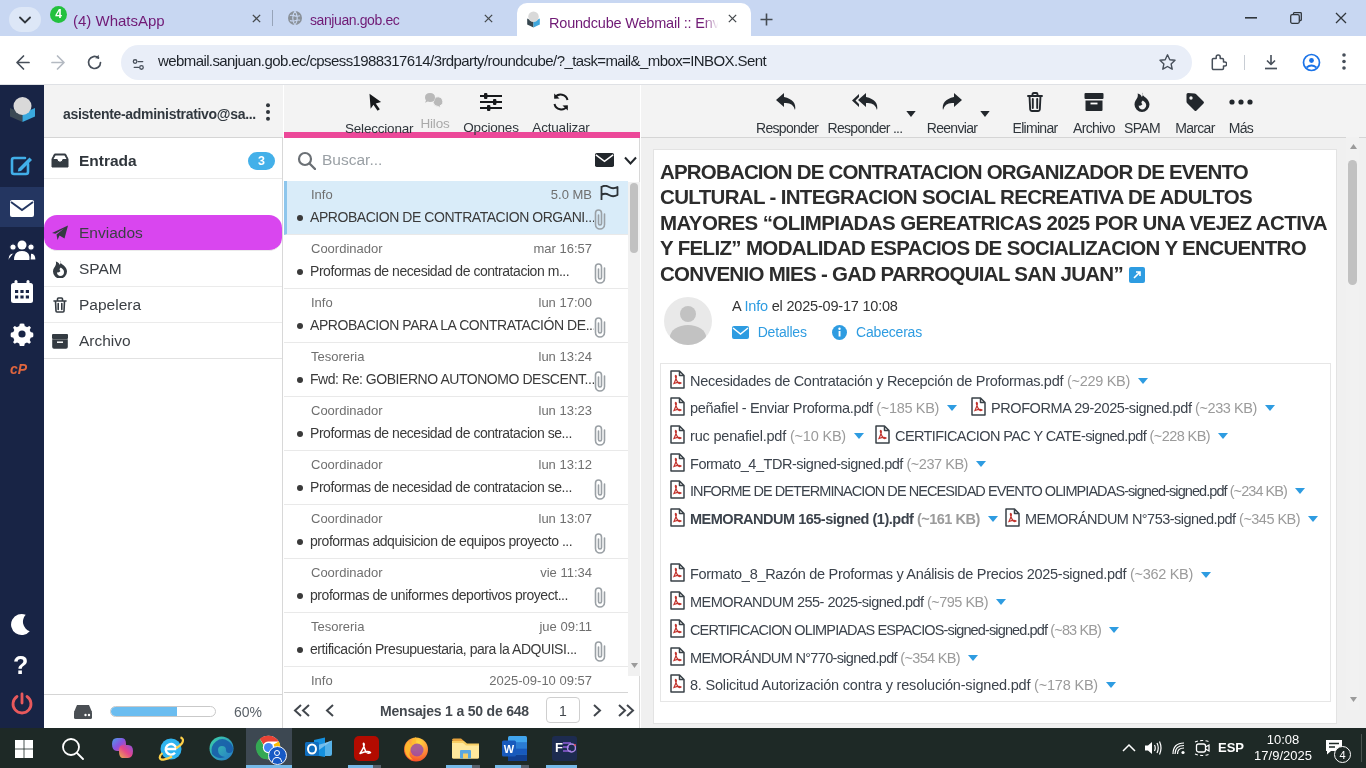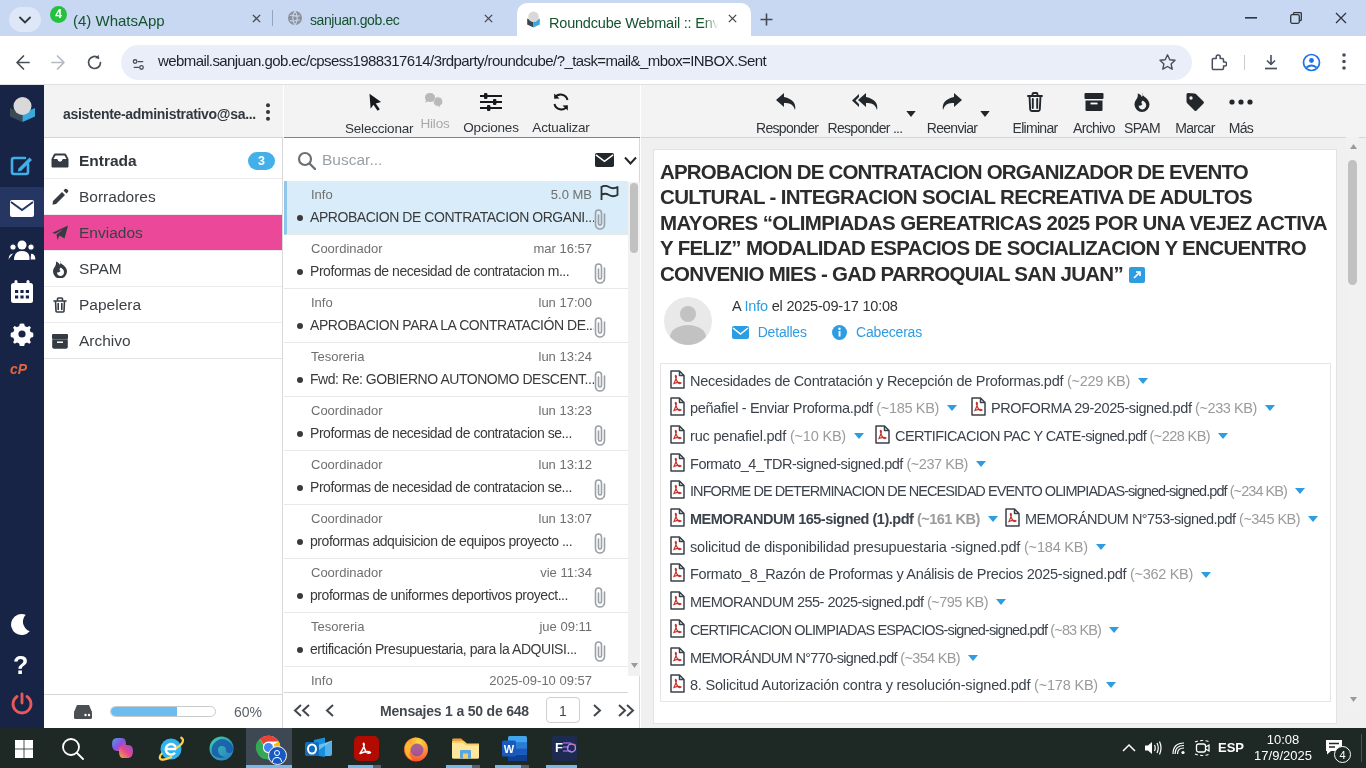--- a/index.html
+++ b/index.html
@@ -2,41 +2,41 @@
 <html><head>
 <meta charset="utf-8">
 <style>
 * { margin:0; padding:0; box-sizing:border-box; }
 html,body { width:1366px; height:768px; overflow:hidden; font-family:"Liberation Sans", sans-serif; }
 
 #tabstrip { position:absolute; left:0; top:0; width:1366px; height:36px; background:#c8d7f2; }
 #toolbar { position:absolute; left:0; top:36px; width:1366px; height:49px; background:#ffffff; border-bottom:1px solid #dfe1e5; }
 .tab { position:absolute; top:0; height:36px; font-size:15px; color:#1f2328; }
 #activetab { position:absolute; left:517px; top:3px; width:234px; height:33px; background:#fff; border-radius:10px 10px 0 0; }
-.tabtxt { position:absolute; top:12px; font-size:15px; white-space:nowrap; overflow:hidden; color:#14532d; }
+.tabtxt { position:absolute; top:12px; font-size:15px; white-space:nowrap; overflow:hidden; color:#701a75; }
 .tclose { position:absolute; top:13px; width:11px; height:11px; color:#45494d; font-size:13px; line-height:11px; }
 #urlpill { position:absolute; left:121px; top:9px; width:1071px; height:35px; background:#e9eef8; border-radius:17.5px; }
 #url { position:absolute; left:158px; top:16px; width:1010px; font-size:15px; color:#1d2229; letter-spacing:-0.5px; white-space:nowrap; overflow:hidden; }
 .cicon { position:absolute; color:#474f5a; }
 
 #page { position:absolute; left:0; top:85px; width:1366px; height:643px; background:#fff; overflow:hidden; }
 #sidebar { position:absolute; left:0; top:0; width:44px; height:643px; background:#182445; }
 #sidetile { position:absolute; left:0; top:102px; width:44px; height:40px; background:#243661; }
 
 #folders { position:absolute; left:44px; top:0; width:239px; height:643px; background:#fff; border-right:1px solid #d8d8d8; }
 #fhead { position:absolute; left:0; top:0; width:239px; height:53px; background:#f3f3f3; border-bottom:1px solid #d5d5d5; }
 #fhead .acct { position:absolute; left:19px; top:21px; width:196px; font-size:14px; font-weight:bold; color:#31383f; letter-spacing:-0.3px; white-space:nowrap; overflow:hidden; }
 .frow { position:absolute; left:0; width:238px; height:36px; border-bottom:1px solid #ebebeb; font-size:15.5px; color:#3b3f44; }
 .frow .lbl { position:absolute; left:35px; top:9px; }
 .ficon { position:absolute; left:7px; top:9px; width:18px; height:18px; }
 #badge { position:absolute; left:204px; top:9px; width:27px; height:18px; background:#43b0e9; border-radius:9px; color:#fff; font-size:12.5px; font-weight:bold; text-align:center; line-height:18px; }
 #quota { position:absolute; left:0px; bottom:0px; width:238px; height:34px; border-top:1px solid #d5d5d5; background:#fff; }
 
 #list { position:absolute; left:284px; top:0; width:356px; height:643px; background:#fff; border-right:1px solid #d8d8d8; }
-#ltool { position:absolute; left:0; top:0; width:356px; height:53px; background:#f3f3f3; border-bottom:1px solid #ec4899; }
+#ltool { position:absolute; left:0; top:0; width:356px; height:53px; background:#f3f3f3; border-bottom:6px solid #ec4899; }
 .tbtn { position:absolute; top:7px; text-align:center; font-size:14.5px; color:#30363c; }
 .tbtn .lab { margin-top:5px; } #ctool .lab { font-size:14px; letter-spacing:-0.7px; } #ltool .lab { font-size:13.5px; letter-spacing:-0.2px; }
 .tbtn.dis { color:#a9a9a9; }
 #search { position:absolute; left:0; top:53px; width:344px; height:44px; background:#fff; border-bottom:1px solid #dcdcdc; }
 .mrow { position:absolute; left:0; width:344px; height:54px; border-bottom:1px solid #e9e9e9; }
 .mrow .frm { position:absolute; left:27px; top:6px; font-size:13px; color:#6f6f6f; }
 .mrow .dat { position:absolute; right:36px; top:6px; font-size:13px; color:#6f6f6f; }
 .mrow .sub { position:absolute; left:26px; top:28px; font-size:14px; letter-spacing:-0.45px; color:#3a3a3a; white-space:nowrap; max-width:284px; overflow:hidden; }
 .mrow .blt { position:absolute; left:13px; top:34px; width:6px; height:6px; border-radius:50%; background:#3a3a3a; }
 .mrow.sel { background:#d9ecf9; border-left:3px solid #8ec6ec; }
@@ -231,27 +231,21 @@
         </svg>
     </div>
     <div class="frow" style="top:58px;font-weight:bold;color:#2f353b;">
       <svg class="ficon" viewBox="0 0 18 18">
           <path d="M1 7 L3.5 2 H14.5 L17 7 V15 H1 Z M1 7 H6 Q6 10 9 10 Q12 10 12 7 H17" fill="#343b42" stroke="#343b42" stroke-width="1" stroke-linejoin="round"></path>
           <path d="M2.5 7 H6.5 Q7 9.5 9 9.5 Q11 9.5 11.5 7 H15.5 L13.5 3.5 H4.5 Z" fill="#fff"></path>
         </svg>
       <span class="lbl">Entrada</span>
         <div id="badge">3</div>
     </div>
-    <div class="frow" style="top:94px;">
-      <svg class="ficon" viewBox="0 0 18 18">
-          <path d="M2 13 L11 4 L14 7 L5 16 L1.5 16.7 Z M12.5 2.5 L14 1 Q15 0.2 16 1.2 L16.8 2 Q17.8 3 17 4 L15.5 5.5 Z" fill="#343b42"></path>
-        </svg>
-      <span class="lbl">Borradores</span>
-    </div>
-    <div class="frow" style="top:130px;background:#ec4899;">
+    <div class="frow" style="top:130px;background:#d946ef;border-radius:13px;">
       <svg class="ficon" viewBox="0 0 18 18">
           <path d="M1 9 L17 1.5 L13.5 14.5 L8.5 11.5 L6.5 16 L5.5 10.5 L13 4.5 L4.5 9.8 Z" fill="#343b42"></path>
         </svg>
       <span class="lbl">Enviados</span>
     </div>
     <div class="frow" style="top:166px;">
       <svg class="ficon" viewBox="0 0 18 18">
           <path d="M9 0.5 C9 3 11 4 12.8 5.6 C15 7.6 16 9.6 16 11.6 A7 7 0 0 1 2 11.6 C2 8.6 3.8 7.3 4.6 5.3 C5.1 4.1 5.2 3 4.8 1.6 C7 2 8 3.2 8.6 4.8 Q10.5 3 9 0.5 Z M9 16 A4 4 0 0 0 13 12 C13 10 11.5 8.8 9.8 7.6 Q7.5 9.5 9.5 11 Q8 13 6 12.2 A4 4 0 0 0 9 16 Z" fill="#343b42"></path>
         </svg>
       <span class="lbl">SPAM</span>
@@ -564,24 +558,20 @@
               <path d="M4 13.5 Q7.5 6 6 5.5 Q4.5 5 6.5 10 Q8.5 15 11 13 Q9 11.5 4 13.5 Z" stroke="#c2342e" stroke-width="1.2" fill="none"></path>
             </svg><span class="txt" id="att4_0" style="letter-spacing: -0.934864px;">INFORME DE DETERMINACION DE NECESIDAD EVENTO OLIMPIADAS-signed-signed.pdf <span class="sz">(~234 KB)</span></span><span class="caret"></span></div>
           <div class="att" style="top:144px;left:9px;font-weight:bold;"><svg class="pdfi" width="15" height="19" viewBox="0 0 15 19">
               <path d="M1 1 H9.5 L14 5.5 V18 H1 Z M9.5 1 V5.5 H14" stroke="#3a4248" stroke-width="1.5" fill="none" stroke-linejoin="round"></path>
               <path d="M4 13.5 Q7.5 6 6 5.5 Q4.5 5 6.5 10 Q8.5 15 11 13 Q9 11.5 4 13.5 Z" stroke="#c2342e" stroke-width="1.2" fill="none"></path>
             </svg><span class="txt" id="att5_0" style="letter-spacing: -0.492388px;">MEMORANDUM 165-signed (1).pdf <span class="sz">(~161 KB)</span></span><span class="caret"></span></div>
           <div class="att" style="top:144px;left:344px;"><svg class="pdfi" width="15" height="19" viewBox="0 0 15 19">
               <path d="M1 1 H9.5 L14 5.5 V18 H1 Z M9.5 1 V5.5 H14" stroke="#3a4248" stroke-width="1.5" fill="none" stroke-linejoin="round"></path>
               <path d="M4 13.5 Q7.5 6 6 5.5 Q4.5 5 6.5 10 Q8.5 15 11 13 Q9 11.5 4 13.5 Z" stroke="#c2342e" stroke-width="1.2" fill="none"></path>
             </svg><span class="txt" id="att5_1" style="letter-spacing: -0.532939px;">MEMORÁNDUM N°753-signed.pdf <span class="sz">(~345 KB)</span></span><span class="caret"></span></div>
-          <div class="att" style="top:171.7px;left:9px;"><svg class="pdfi" width="15" height="19" viewBox="0 0 15 19">
-              <path d="M1 1 H9.5 L14 5.5 V18 H1 Z M9.5 1 V5.5 H14" stroke="#3a4248" stroke-width="1.5" fill="none" stroke-linejoin="round"></path>
-              <path d="M4 13.5 Q7.5 6 6 5.5 Q4.5 5 6.5 10 Q8.5 15 11 13 Q9 11.5 4 13.5 Z" stroke="#c2342e" stroke-width="1.2" fill="none"></path>
-            </svg><span class="txt" id="att6_0" style="letter-spacing: -0.186035px;">solicitud de disponibilidad presupuestaria -signed.pdf <span class="sz">(~184 KB)</span></span><span class="caret"></span></div>
           <div class="att" style="top:199.4px;left:9px;"><svg class="pdfi" width="15" height="19" viewBox="0 0 15 19">
               <path d="M1 1 H9.5 L14 5.5 V18 H1 Z M9.5 1 V5.5 H14" stroke="#3a4248" stroke-width="1.5" fill="none" stroke-linejoin="round"></path>
               <path d="M4 13.5 Q7.5 6 6 5.5 Q4.5 5 6.5 10 Q8.5 15 11 13 Q9 11.5 4 13.5 Z" stroke="#c2342e" stroke-width="1.2" fill="none"></path>
             </svg><span class="txt" id="att7_0" style="letter-spacing: -0.301809px;">Formato_8_Razón de Proformas y Análisis de Precios 2025-signed.pdf <span class="sz">(~362 KB)</span></span><span class="caret"></span></div>
           <div class="att" style="top:227.1px;left:9px;"><svg class="pdfi" width="15" height="19" viewBox="0 0 15 19">
               <path d="M1 1 H9.5 L14 5.5 V18 H1 Z M9.5 1 V5.5 H14" stroke="#3a4248" stroke-width="1.5" fill="none" stroke-linejoin="round"></path>
               <path d="M4 13.5 Q7.5 6 6 5.5 Q4.5 5 6.5 10 Q8.5 15 11 13 Q9 11.5 4 13.5 Z" stroke="#c2342e" stroke-width="1.2" fill="none"></path>
             </svg><span class="txt" id="att8_0" style="letter-spacing: -0.525915px;">MEMORANDUM 255- 2025-signed.pdf <span class="sz">(~795 KB)</span></span><span class="caret"></span></div>
           <div class="att" style="top:254.79999999999998px;left:9px;"><svg class="pdfi" width="15" height="19" viewBox="0 0 15 19">
               <path d="M1 1 H9.5 L14 5.5 V18 H1 Z M9.5 1 V5.5 H14" stroke="#3a4248" stroke-width="1.5" fill="none" stroke-linejoin="round"></path>

